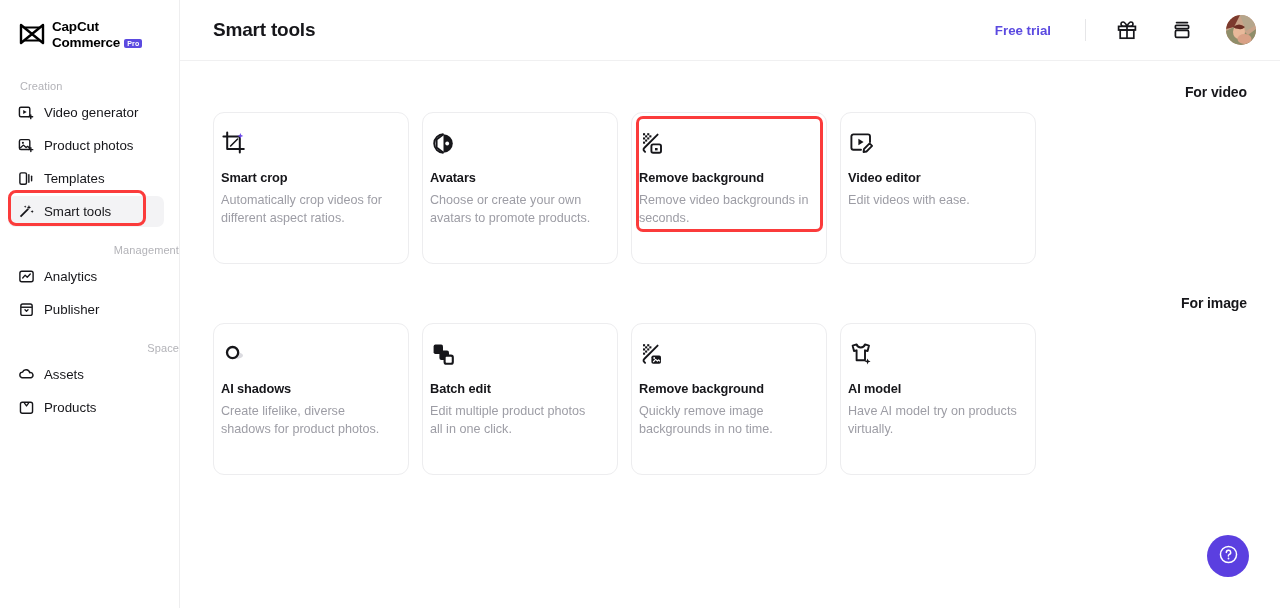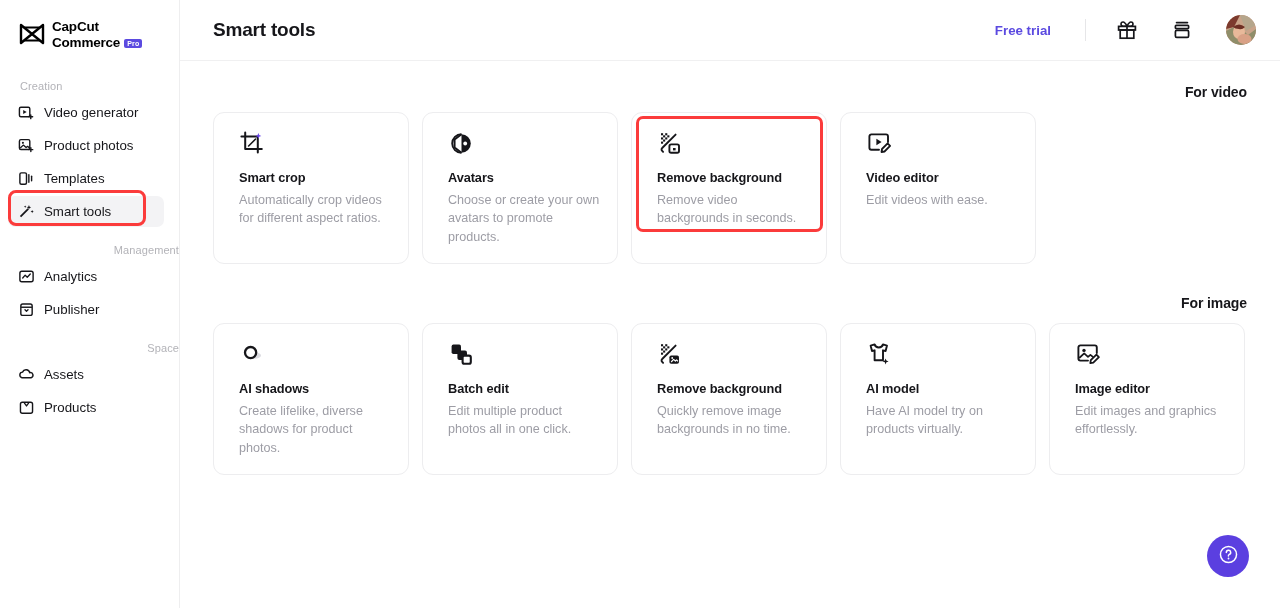--- a/index.html
+++ b/index.html
@@ -66,21 +66,21 @@
     background: #c69a87; flex: 0 0 30px; position: relative;
   }
 
   .content { padding: 23px 33px 0 33px; }
   .section + .section { margin-top: 31px; }
   .section-title { font-size: 14px; font-weight: 700; color: #16161a; margin-bottom: 12px; letter-spacing: -0.1px; text-align: right; }
   .card-row { display: flex; gap: 13px; }
   .card {
     width: 196px; height: 152px; flex: 0 0 196px;
     border: 1px solid #ededef; border-radius: 11px; background: #fff;
-    padding: 17px 16px 0 25px; cursor: pointer; position: relative;
+    padding: 17px 16px 0 7px; cursor: pointer; position: relative;
   }
   .card-icon { width: 27px; height: 27px; display:block; margin-bottom: 13px; }
   .card-title { font-size: 12.8px; font-weight: 700; color: #16161a; margin-bottom: 6px; letter-spacing: -0.1px; }
   .card-desc { font-size: 12.6px; line-height: 1.45; color: #9d9da5; }
 
   
   .anno-card {
     position: absolute; left: 456px; top: 116px; width: 187px; height: 116px;
     border: 3px solid #fb3b3b; border-radius: 7px; pointer-events: none; z-index: 5;
   }
@@ -388,32 +388,20 @@
             <span class="card-icon">
               <svg viewBox="0 0 27 27" width="27" height="27" fill="none">
                 <path d="M4.6 4.6 L8.6 3.4 a4.4 4.4 0 0 0 8.4 0 l4 1.2 -1.4 5.4 -2.6 -0.7 v10 H8.6 v-10 l-2.6 0.7 z" stroke="#16161a" stroke-width="1.9" stroke-linejoin="round"></path>
                 <path d="M19.6 17.4 l0.8 2.2 2.2 0.8 -2.2 0.8 -0.8 2.2 -0.8 -2.2 -2.2 -0.8 2.2 -0.8 z" fill="#16161a"></path>
               </svg>
             </span>
             <div class="card-title">AI model</div>
             <div class="card-desc">Have AI model try on products virtually.</div>
           </div>
 
-          <div class="card">
-            <span class="card-icon">
-              <svg viewBox="0 0 27 27" width="27" height="27" fill="none">
-                <path d="M21.8 12 V6.4 a2 2 0 0 0 -2 -2 H5.4 a2 2 0 0 0 -2 2 v11.2 a2 2 0 0 0 2 2 H13" stroke="#16161a" stroke-width="1.9" stroke-linecap="round" stroke-linejoin="round"></path>
-                <circle cx="9" cy="9.4" r="1.7" fill="#16161a"></circle>
-                <path d="M4.2 17 L9.2 12.4 L13 15.8 L15.4 13.8 L18.2 16.2" stroke="#16161a" stroke-width="1.7" stroke-linejoin="round"></path>
-                <path d="M21.4 13.6 L15.8 19.2 l-0.5 3 3 -0.5 5.6 -5.6 z" stroke="#16161a" stroke-width="1.8" stroke-linejoin="round" fill="#fff"></path>
-              </svg>
-            </span>
-            <div class="card-title">Image editor</div>
-            <div class="card-desc">Edit images and graphics effortlessly.</div>
-          </div>
 
         </div>
       </div>
 
     </div>
 
     <div class="anno-card"></div>
 
     <div class="help-fab">
       <span>

